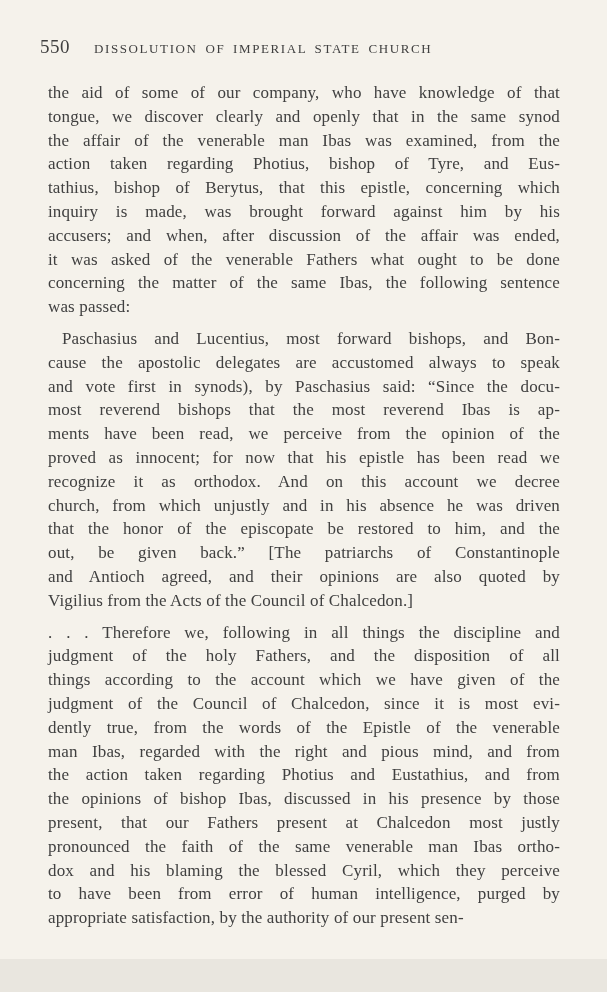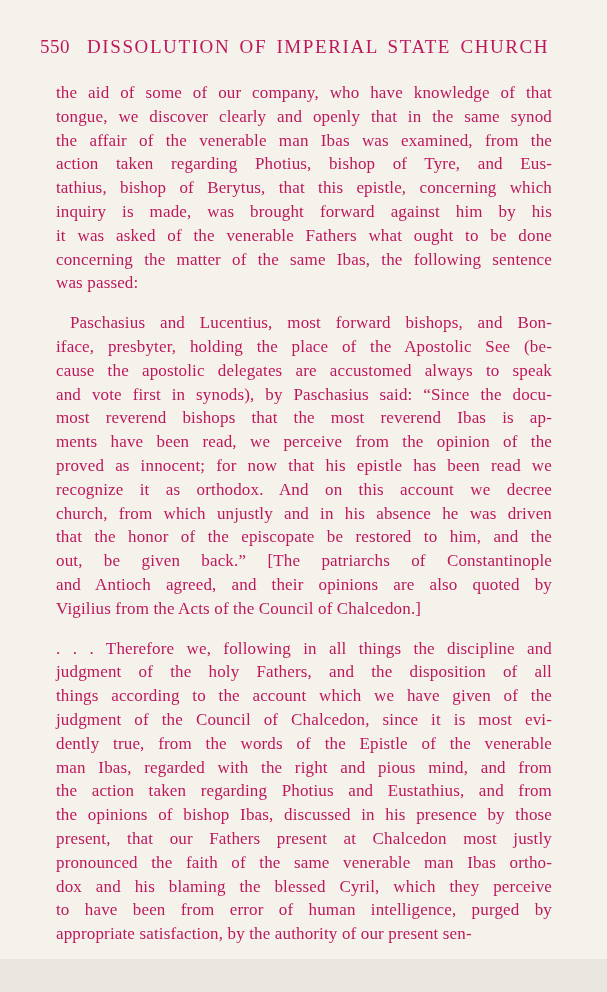--- a/index.html
+++ b/index.html
@@ -9,47 +9,48 @@
   body {
     background: #e9e6df;
     font-family: "Liberation Serif", "DejaVu Serif", serif;
   }
   .page {
     position: relative;
     width: 607px;
     height: 959px;
     box-sizing: border-box;
     background: #f5f2eb;
-    color: #be185d;
+    color: #404040;
     padding: 36px 39px 0 40px;
     overflow: hidden;
   }
   .header {
     display: flex;
     align-items: baseline;
     gap: 17px;
     margin-bottom: 23px;
     white-space: nowrap;
   }
   .page-number {
     font-size: 19px;
     letter-spacing: 0.5px;
   }
   .running-title {
-    font-size: 19px;
+    font-size: 13px;
     letter-spacing: 1.6px;
     word-spacing: 3px;
+    margin-left: 7px;
   }
   .text-block {
     font-size: 17px;
     line-height: 23.8px;
     letter-spacing: 0.15px;
   }
   .paragraph {
-    margin: 16px;
+    margin: 8px;
   }
   .line {
     text-align: justify;
     text-align-last: justify;
     -moz-text-align-last: justify;
     white-space: normal;
   }
   .line.last {
     text-align-last: left;
     -moz-text-align-last: left;
@@ -67,27 +68,27 @@
     <span class="running-title">DISSOLUTION OF IMPERIAL STATE CHURCH</span>
   </div>
   <div class="text-block">
       <div class="paragraph">
         <div class="line">the aid of some of our company, who have knowledge of that</div>
         <div class="line">tongue, we discover clearly and openly that in the same synod</div>
         <div class="line">the affair of the venerable man Ibas was examined, from the</div>
         <div class="line">action taken regarding Photius, bishop of Tyre, and Eus-</div>
         <div class="line">tathius, bishop of Berytus, that this epistle, concerning which</div>
         <div class="line">inquiry is made, was brought forward against him by his</div>
+        <div class="line">accusers; and when, after discussion of the affair was ended,</div>
         <div class="line">it was asked of the venerable Fathers what ought to be done</div>
         <div class="line">concerning the matter of the same Ibas, the following sentence</div>
         <div class="line last">was passed:</div>
       </div>
       <div class="paragraph indent">
         <div class="line">Paschasius and Lucentius, most forward bishops, and Bon-</div>
-        <div class="line">iface, presbyter, holding the place of the Apostolic See (be-</div>
         <div class="line">cause the apostolic delegates are accustomed always to speak</div>
         <div class="line">and vote first in synods), by Paschasius said: “Since the docu-</div>
         <div class="line">most reverend bishops that the most reverend Ibas is ap-</div>
         <div class="line">ments have been read, we perceive from the opinion of the</div>
         <div class="line">proved as innocent; for now that his epistle has been read we</div>
         <div class="line">recognize it as orthodox.  And on this account we decree</div>
         <div class="line">church, from which unjustly and in his absence he was driven</div>
         <div class="line">that the honor of the episcopate be restored to him, and the</div>
         <div class="line">out, be given back.”  [The patriarchs of Constantinople</div>
         <div class="line">and Antioch agreed, and their opinions are also quoted by</div>

